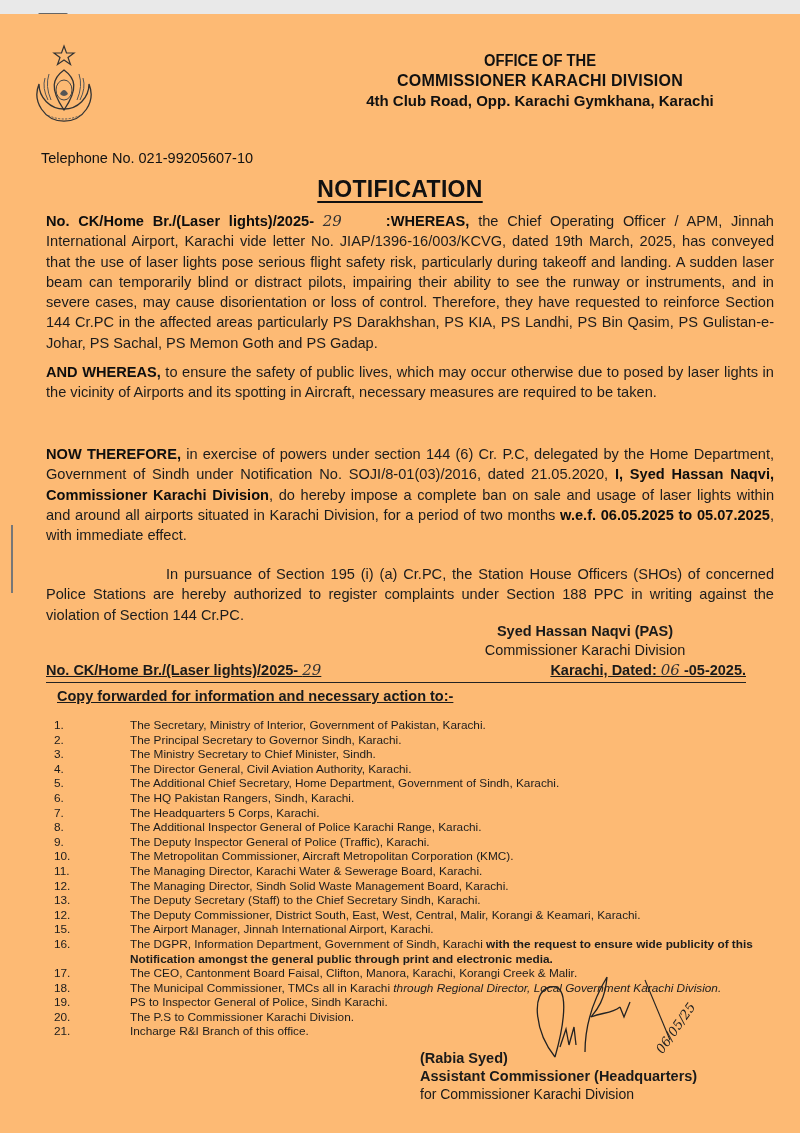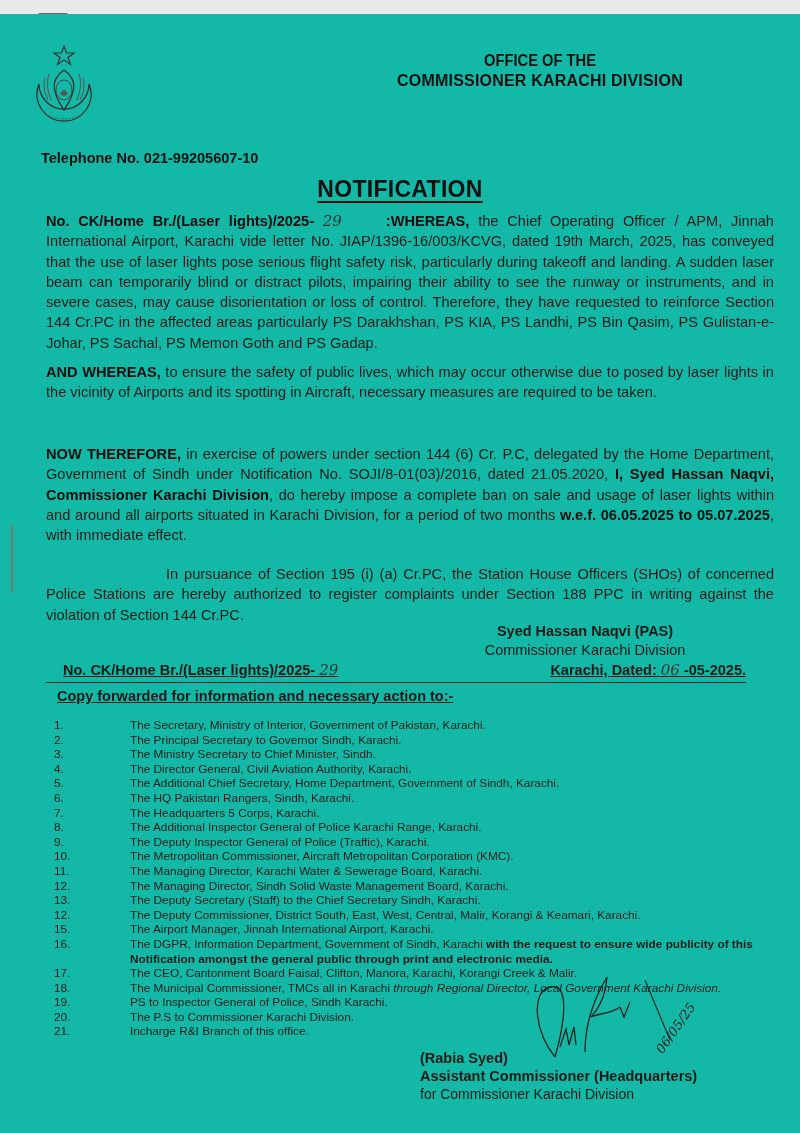--- a/index.html
+++ b/index.html
@@ -1,48 +1,48 @@
 <!DOCTYPE html>
 <html><head>
 <meta charset="utf-8">
 <style>
   * { box-sizing: border-box; margin: 0; padding: 0; }
   html, body { width: 800px; height: 1133px; background: #ffffff; overflow: hidden; }
   body { font-family: "DejaVu Sans Condensed", "Liberation Sans Narrow", "Liberation Sans", sans-serif; color: #1a1a1a; position: relative; }
   .topbar { position: absolute; left: 0; top: 0; width: 800px; height: 14px; background: #e9e9e9; }
   .topbar .mark { position: absolute; left: 38px; top: 13px; width: 30px; height: 3px; background: #444; border-radius: 2px; opacity: .8; }
-  .page { position: absolute; left: 0; top: 14px; width: 800px; height: 1119px; background: #14b8a6; }
+  .page { position: absolute; left: 0; top: 14px; width: 800px; height: 1119px; background: #fdba74; }
 
   .logo { position: absolute; left: 33px; top: 30px; width: 62px; height: 90px; }
   .office { position: absolute; left: 330px; top: 37px; width: 420px; text-align: center; font-family: "Liberation Sans Narrow", "Liberation Sans", sans-serif; font-weight: bold; color: #111; }
   .office .l1 { font-size: 16px; line-height: 20px; transform: scaleX(0.92); }
   .office .l2 { font-size: 16px; line-height: 20px; letter-spacing: 0.2px; }
   .office .l3 { font-size: 15px; line-height: 20px; }
 
-  .phone { position: absolute; left: 41px; top: 136px; font-family: "Liberation Sans", sans-serif; font-weight: bold; font-size: 14.5px; color: #111; }
+  .phone { position: absolute; left: 41px; top: 136px; font-family: "Liberation Sans", sans-serif; font-weight: normal; font-size: 14.5px; color: #111; }
   .title { position: absolute; left: 0; top: 162px; width: 800px; text-align: center; }
   .title span { font-family: "Liberation Sans", sans-serif; font-weight: bold; font-size: 23px; text-decoration: underline; text-decoration-thickness: 2px; text-underline-offset: 4px; color: #111; letter-spacing: 0.3px; }
 
   .para { position: absolute; left: 46px; width: 728px; font-family: "Liberation Sans Narrow", "Liberation Sans", sans-serif; font-size: 14.6px; line-height: 20.3px; text-align: justify; color: #1c1c1c; }
   .para b { color: #0e0e0e; }
   .hand { font-family: "DejaVu Serif", serif; font-style: italic; font-weight: normal; color: #333; font-size: 15px; }
 
   .p1 { top: 197px; }
   .p2 { top: 348px; }
   .p3 { top: 430px; }
   .p4 { top: 550px; text-indent: 120px; }
 
   .left-mark { position: absolute; left: 11px; top: 511px; width: 2px; height: 68px; background: #777; }
 
   .sig1 { position: absolute; left: 470px; top: 608px; width: 230px; text-align: center; font-family: "Liberation Sans Narrow", "Liberation Sans", sans-serif; }
   .sig1 .name { font-weight: bold; font-size: 14.5px; line-height: 19px; }
   .sig1 .desig { font-size: 14.5px; line-height: 19px; }
 
   .refline { position: absolute; left: 46px; top: 647px; width: 700px; height: 22px; border-bottom: 1.5px solid #222; font-family: "Liberation Sans Narrow", "Liberation Sans", sans-serif; font-weight: bold; font-size: 14.5px; }
-  .refline .ref { position: absolute; left: 0; top: 0; text-decoration: underline; margin-left: 17px; }
+  .refline .ref { position: absolute; left: 0; top: 0; text-decoration: underline; }
   .refline .dated { position: absolute; right: 0; top: 0; text-decoration: underline; }
 
   .copyhead { position: absolute; left: 57px; top: 674px; font-family: "Liberation Sans Narrow", "Liberation Sans", sans-serif; font-weight: bold; font-size: 14.5px; text-decoration: underline; }
 
   .list { position: absolute; left: 54px; top: 704px; width: 700px; font-family: "Liberation Sans Narrow", "Liberation Sans", sans-serif; font-size: 11.8px; line-height: 14.6px; color: #1c1c1c; list-style: none; }
   .list li { display: flex; }
   .list .num { width: 28px; flex: none; }
   .list .txt { flex: 1; margin-left: 48px; }
   .list .txt b { font-weight: bold; }
   .list .txt i { font-style: italic; }
@@ -68,20 +68,21 @@
     <path d="M31,26 C42,34 46,44 31,66 C16,44 20,34 31,26 Z" fill="none" stroke="#333" stroke-width="1.3"></path>
     <ellipse cx="31" cy="46" rx="8" ry="10" fill="none" stroke="#444" stroke-width="1"></ellipse>
     <path d="M27,50 q4,-8 8,0 q-4,4 -8,0" fill="#555"></path>
     <path d="M12,34 q-3,10 3,22 M16,30 q-4,12 2,26 M50,34 q3,10 -3,22 M46,30 q4,12 -2,26" stroke="#555" stroke-width="1" fill="none"></path>
     <path d="M12,70 q19,10 38,0" stroke="#555" stroke-width="1" fill="none" stroke-dasharray="2 1.5"></path>
   </svg>
 
   <div class="office">
     <div class="l1">OFFICE OF THE</div>
     <div class="l2">COMMISSIONER KARACHI DIVISION</div>
+    <div class="l3">4th Club Road, Opp. Karachi Gymkhana, Karachi</div>
   </div>
 
   <div class="phone">Telephone No. 021-99205607-10</div>
 
   <div class="title">
     <span>NOTIFICATION</span>
   </div>
 
   <div class="para p1">
     <b>No. CK/Home Br./(Laser lights)/2025-</b>

